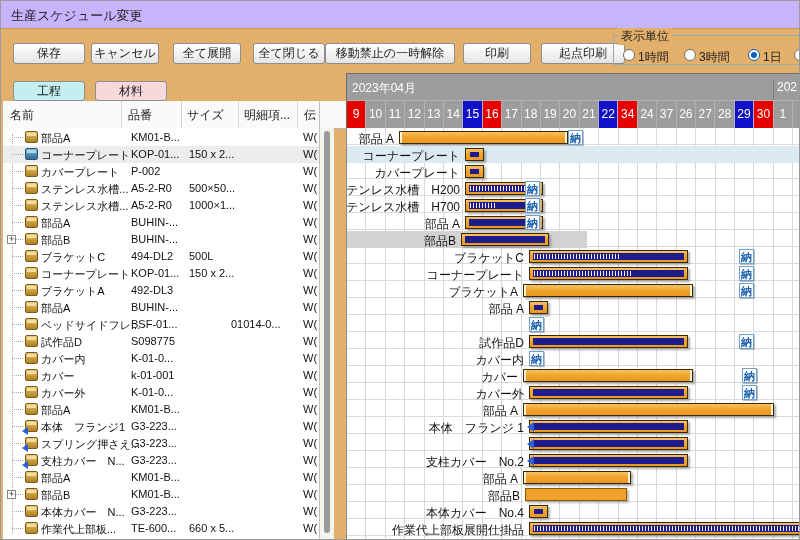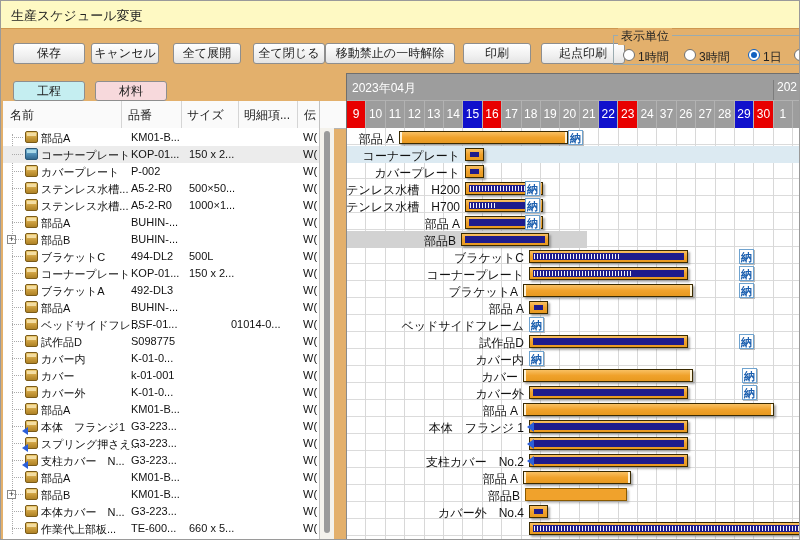--- a/index.html
+++ b/index.html
@@ -2,21 +2,21 @@
 <html><head>
 <meta charset="utf-8">
 <style>
   html,body{margin:0;padding:0;}
   body{
     width:800px;height:540px;overflow:hidden;position:relative;
     font-family:"Liberation Sans","DejaVu Sans",sans-serif;
     background:#E3B06C;border:1px solid #9a9a9a;box-sizing:border-box;
   }
   
-  .titlebar{position:absolute;left:0;top:0;width:800px;height:27px;background:#fef9c3;border-bottom:1px solid #D8D8D8;}
+  .titlebar{position:absolute;left:0;top:0;width:800px;height:27px;background:#c4b5fd;border-bottom:1px solid #D8D8D8;}
   .titlebar span{position:absolute;left:10px;top:6px;font-size:13px;color:#222;}
   
   .toolbar{position:absolute;left:0;top:27px;width:800px;height:39px;background:#E3B06C;border-top:1px solid #CE9750;}
   .tbtn{position:absolute;top:42px;height:21px;background:linear-gradient(180deg,#FFFFFF 0%,#F0F0F0 60%,#E4E4E4 100%);
     border:1px solid #8E8E8E;border-radius:3px;font-size:12px;color:#222;text-align:center;line-height:19px;box-sizing:border-box;}
   .unit-group{position:absolute;left:612px;top:34px;width:200px;height:28px;border:1px solid #9AABB0;border-right:none;}
   .unit-label{position:absolute;left:617px;top:27px;font-size:12px;color:#222;background:#E3B06C;padding:0 3px;}
   .radio{position:absolute;top:48px;width:12px;height:12px;border:1px solid #707070;border-radius:50%;background:#fff;box-sizing:border-box;}
   .radio.sel{border:1px solid #1060C0;}
   .radio.sel::after{content:'';position:absolute;left:2px;top:2px;width:6px;height:6px;border-radius:50%;background:#1060C0;}
@@ -329,21 +329,21 @@
     <div class="day gray">13</div>
     <div class="day gray">14</div>
     <div class="day blue">15</div>
     <div class="day red">16</div>
     <div class="day gray">17</div>
     <div class="day gray">18</div>
     <div class="day gray">19</div>
     <div class="day gray">20</div>
     <div class="day gray">21</div>
     <div class="day blue">22</div>
-    <div class="day red">23</div>
+    <div class="day red">34</div>
     <div class="day gray">24</div>
     <div class="day gray">37</div>
     <div class="day gray">26</div>
     <div class="day gray">27</div>
     <div class="day gray">28</div>
     <div class="day blue">29</div>
     <div class="day red">30</div>
     <div class="day gray">1</div>
     <div class="day gray">2</div>
   </div>
@@ -422,21 +422,20 @@
       <div class="bar plain" style="left: 176px; width: 170px;"></div>
       <div class="nbadge" style="left: 392px;">納</div>
     </div>
     <div class="grow" style="top: 171px;">
       <div class="glabel" style="right: 278px;">部品 A</div>
       <div class="bar small" style="left: 182px; width: 19px;">
         <div class="inner"></div>
       </div>
     </div>
     <div class="grow" style="top: 188px;">
-      <div class="glabel" style="right: 278px;">ベッドサイドフレーム</div>
       <div class="nbadge" style="left: 182px;">納</div>
     </div>
     <div class="grow" style="top: 205px;">
       <div class="glabel" style="right: 278px;">試作品D</div>
       <div class="bar navy" style="left: 182px; width: 159px;">
         <div class="inner"></div>
       </div>
       <div class="nbadge" style="left: 392px;">納</div>
     </div>
     <div class="grow" style="top: 222px;">
@@ -481,26 +480,27 @@
     </div>
     <div class="grow" style="top: 341px;">
       <div class="glabel" style="right: 284px;">部品 A</div>
       <div class="bar plain" style="left: 176px; width: 108px;"></div>
     </div>
     <div class="grow" style="top: 358px;">
       <div class="glabel" style="right: 282px;">部品B</div>
       <div class="bar flat" style="left: 178px; width: 102px;"></div>
     </div>
     <div class="grow" style="top: 375px;">
-      <div class="glabel" style="right: 278px;">カバー外　No.4</div>
+      <div class="glabel" style="right: 278px;">本体カバー　No.4</div>
       <div class="bar small" style="left: 182px; width: 19px;">
         <div class="inner"></div>
       </div>
     </div>
     <div class="grow" style="top: 392px;">
+      <div class="glabel" style="right: 278px;">作業代上部板展開仕掛品</div>
       <div class="bar hatch" style="left: 182px; width: 275px;">
         <div class="inner">
           <div class="prog" style="width: 100%;"></div>
         </div>
       </div>
     </div>
     <div class="grow" style="top: 409px;">
       <div class="bar plain" style="left: 182px; width: 95px;"></div>
     </div>
   </div>

